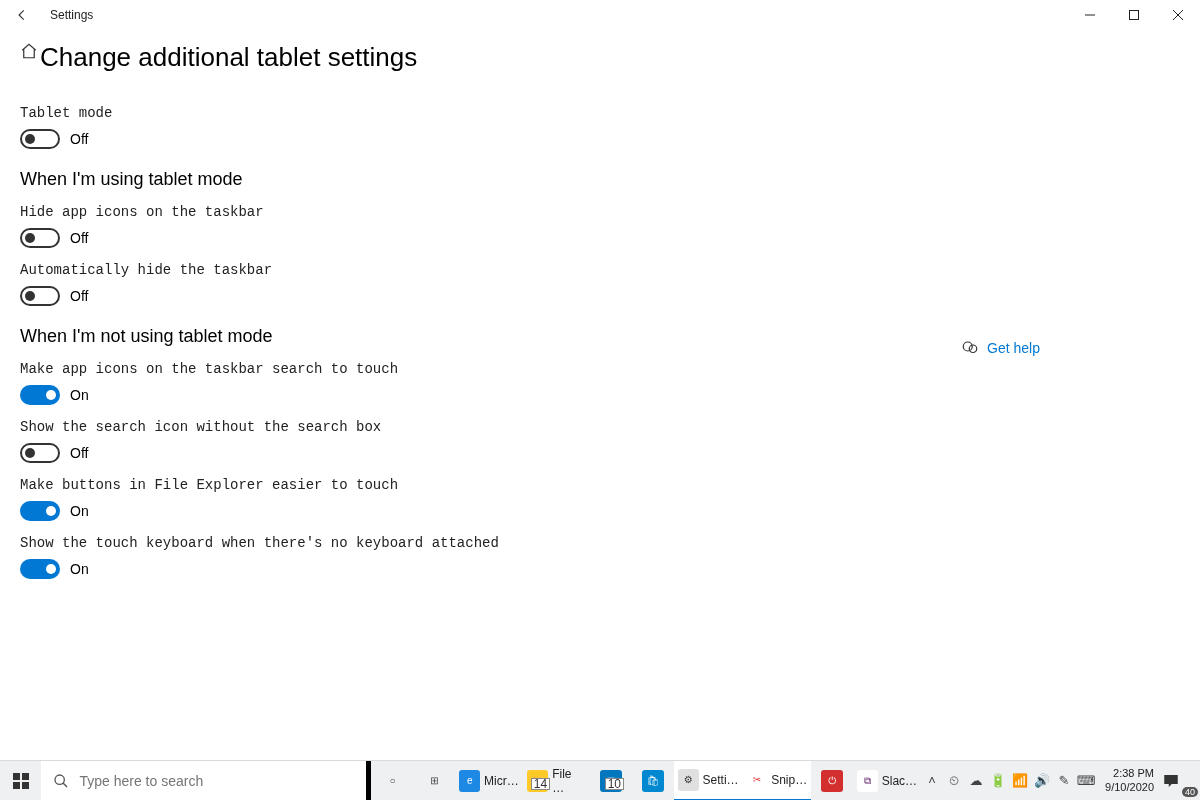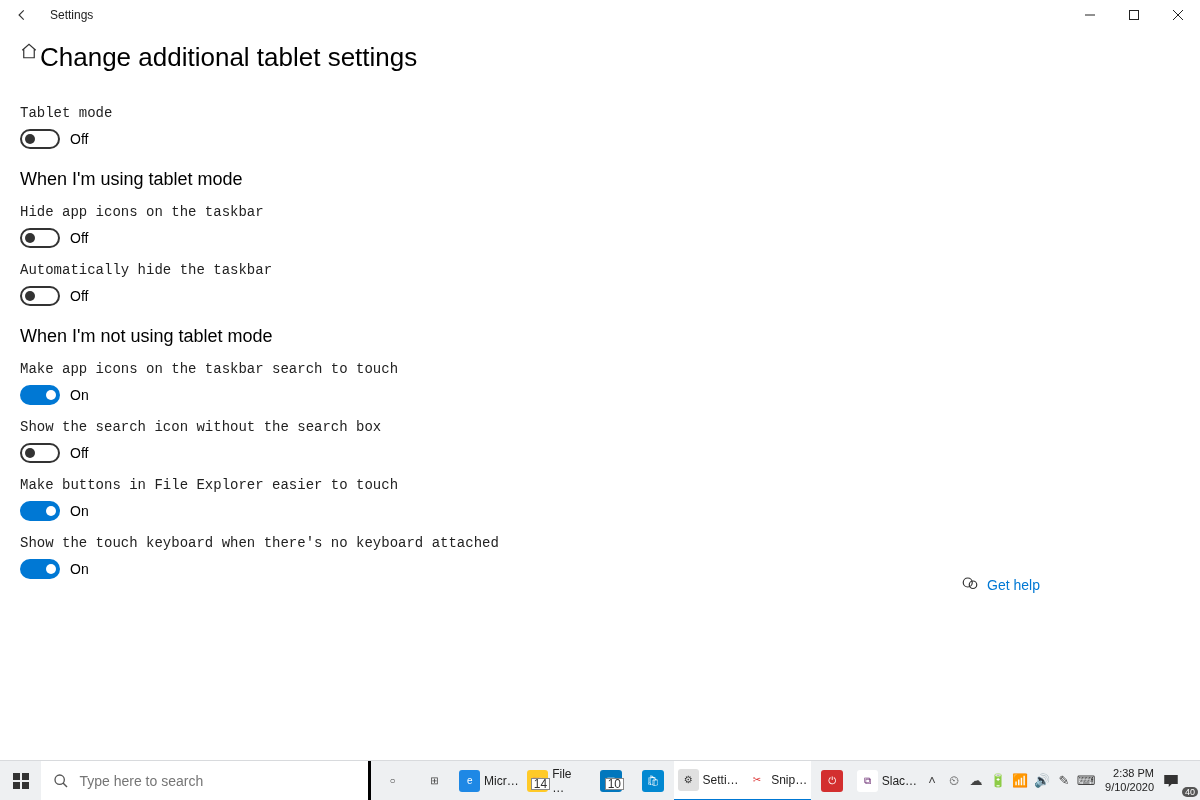--- a/index.html
+++ b/index.html
@@ -15,42 +15,42 @@
   .win-controls .wc { width: 44px; height: 30px; display: flex; align-items: center; justify-content: center; font-size: 11px; color: #222; }
 
   
   .header { display: flex; align-items: flex-start; padding: 12px 20px 8px 20px; gap: 2px; }
   .home-icon svg { width: 18px; height: 18px; stroke: #333; fill: none; stroke-width: 1.6; }
   .page-title { font-size: 26px; font-weight: 400; }
 
   
   .content { display: flex; padding: 20px 20px 0 20px; }
   .col-main { width: 700px; }
-  .col-side { margin-left: auto; display: flex; align-items: flex-end; gap: 8px; padding-right: 140px; padding-top: 2px; }
+  .col-side { margin-left: auto; display: flex; align-items: center; gap: 8px; padding-right: 140px; padding-top: 2px; }
   .col-side .chat-icon { width: 18px; height: 18px; }
   .help-link { color: #0078d4; font-size: 14px; }
 
   
   .setting-label   { font-size: 14px; color: #222; margin-top: 4px; font-family: Liberation Mono, monospace; }
   .section-heading { font-size: 18px; font-weight: 500; margin-top: 20px; margin-bottom: 14px; }
   .toggle-row { display: flex; align-items: center; gap: 10px; margin: 8px 0 14px 0; }
   .toggle-state { font-size: 14px; }
 
   
   .toggle { width: 40px; height: 20px; border-radius: 10px; position: relative; }
   .toggle.off { border: 2px solid #333; background: #fff; }
   .toggle.off .knob { position: absolute; width: 10px; height: 10px; border-radius: 50%; background: #333; top: 3px; left: 3px; }
   .toggle.on  { background: #0078d4; }
   .toggle.on .knob { position: absolute; width: 10px; height: 10px; border-radius: 50%; background: #fff; top: 5px; right: 4px; }
 
   
   .taskbar { position: absolute; bottom: 0; left: 0; right: 0; height: 40px; background: #eef0f2; border-top: 1px solid #d8dadd; display: flex; align-items: center; }
   .tb-start { width: 42px; height: 40px; display:flex; align-items:center; justify-content:center; }
   .tb-start svg { width:16px; height:16px; }
-  .tb-search { flex: 0 0 330px; height: 40px; background:#fff; border-right:3px solid #000000; display:flex; align-items:center; gap:10px; padding:0 12px; }
+  .tb-search { flex: 0 0 330px; height: 40px; background:#fff; border-right:5px solid #000000; display:flex; align-items:center; gap:10px; padding:0 12px; }
   .tb-search svg { width:16px; height:16px; stroke:#555; fill:none; stroke-width:2; }
   .tb-search input { border:none; outline:none; font-size:14px; color:#555; flex:1; background:transparent; }
   .tb-icons { display:flex; align-items:center; height:100%; }
   .tb-item { height:40px; min-width:42px; padding:0 4px; display:flex; align-items:center; justify-content:center; gap:4px; font-size:12px; color:#222; }
   .tb-item.active { background:#fff; border-bottom:2px solid #0078d4; }
   .tb-item .glyph { width:22px; height:22px; display:flex; align-items:center; justify-content:center; border-radius:3px; font-size:10px; color:#fff; }
   .tb-tray { margin-left:auto; display:flex; align-items:center; height:100%; }
   .tb-tray .tray { width:22px; height:40px; display:flex; align-items:center; justify-content:center; font-size:13px; color:#444; }
   .tb-clock { text-align:right; font-size:11px; color:#222; line-height:1.2; padding:0 8px; }
   .tb-action { width:38px; height:40px; display:flex; align-items:center; justify-content:flex-start; position:relative; }

